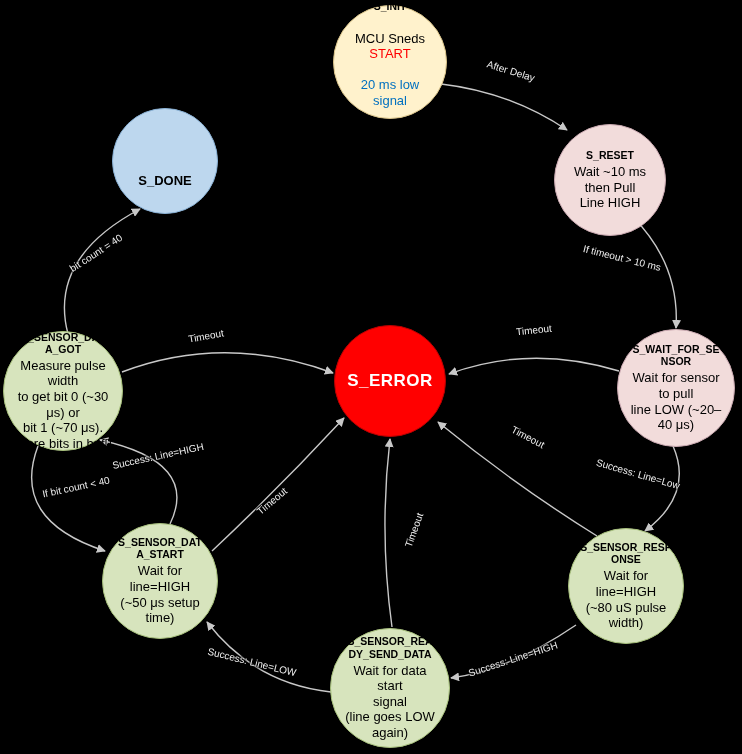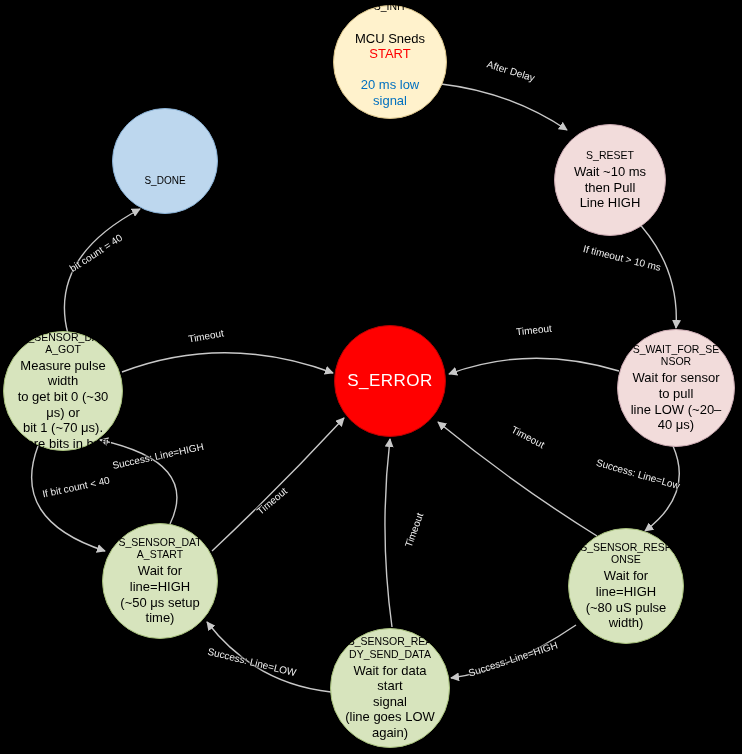--- a/index.html
+++ b/index.html
@@ -25,40 +25,40 @@
     border-radius: 50%;
     display: flex;
     flex-direction: column;
     align-items: center;
     justify-content: center;
     text-align: center;
     padding: 9px;
     border: 1.5px solid rgba(0,0,0,0.3);
   }
   .node .title {
-    font-weight: normal;
+    font-weight: bold;
     font-size: 10.5px;
     color: #000;
     white-space: pre-line;
     line-height: 1.15;
   }
   .node .body {
     font-size: 13px;
     color: #000;
     white-space: pre-line;
     line-height: 1.2;
     margin-top: 3px;
   }
   .node.yellow { background: var(--node-yellow, #FFF2CC); border-color: #d9c389; }
   .node.pink   { background: var(--node-pink, #F2DCDB);   border-color: #c9a8b0; }
   .node.blue   { background: var(--node-blue, #BDD7EE);   border-color: #8ab2d6; }
   .node.green  { background: var(--node-green, #D7E4BD);  border-color: #a6bf7b; align-items: center; }
   .node.red    { background: var(--node-red, #FF0000);    border-color: #b80000; }
   .node.red .title { color: #fff; font-size: 17px; letter-spacing: 0.5px; }
-  .node.blue .title { font-size: 10px; margin-top: 40px; }
+  .node.blue .title { font-size: 13px; margin-top: 40px; }
 
   .text-red  { color: var(--start-text-red, #FF0000); }
   .text-blue { color: var(--signal-text-blue, #0070C0); }
 
   .edge-label {
     position: absolute;
     color: var(--edge-label-text, #efefef);
     font-size: 10px;
     white-space: nowrap;
     transform: translate(-50%, -50%) rotate(var(--r, 0deg));

